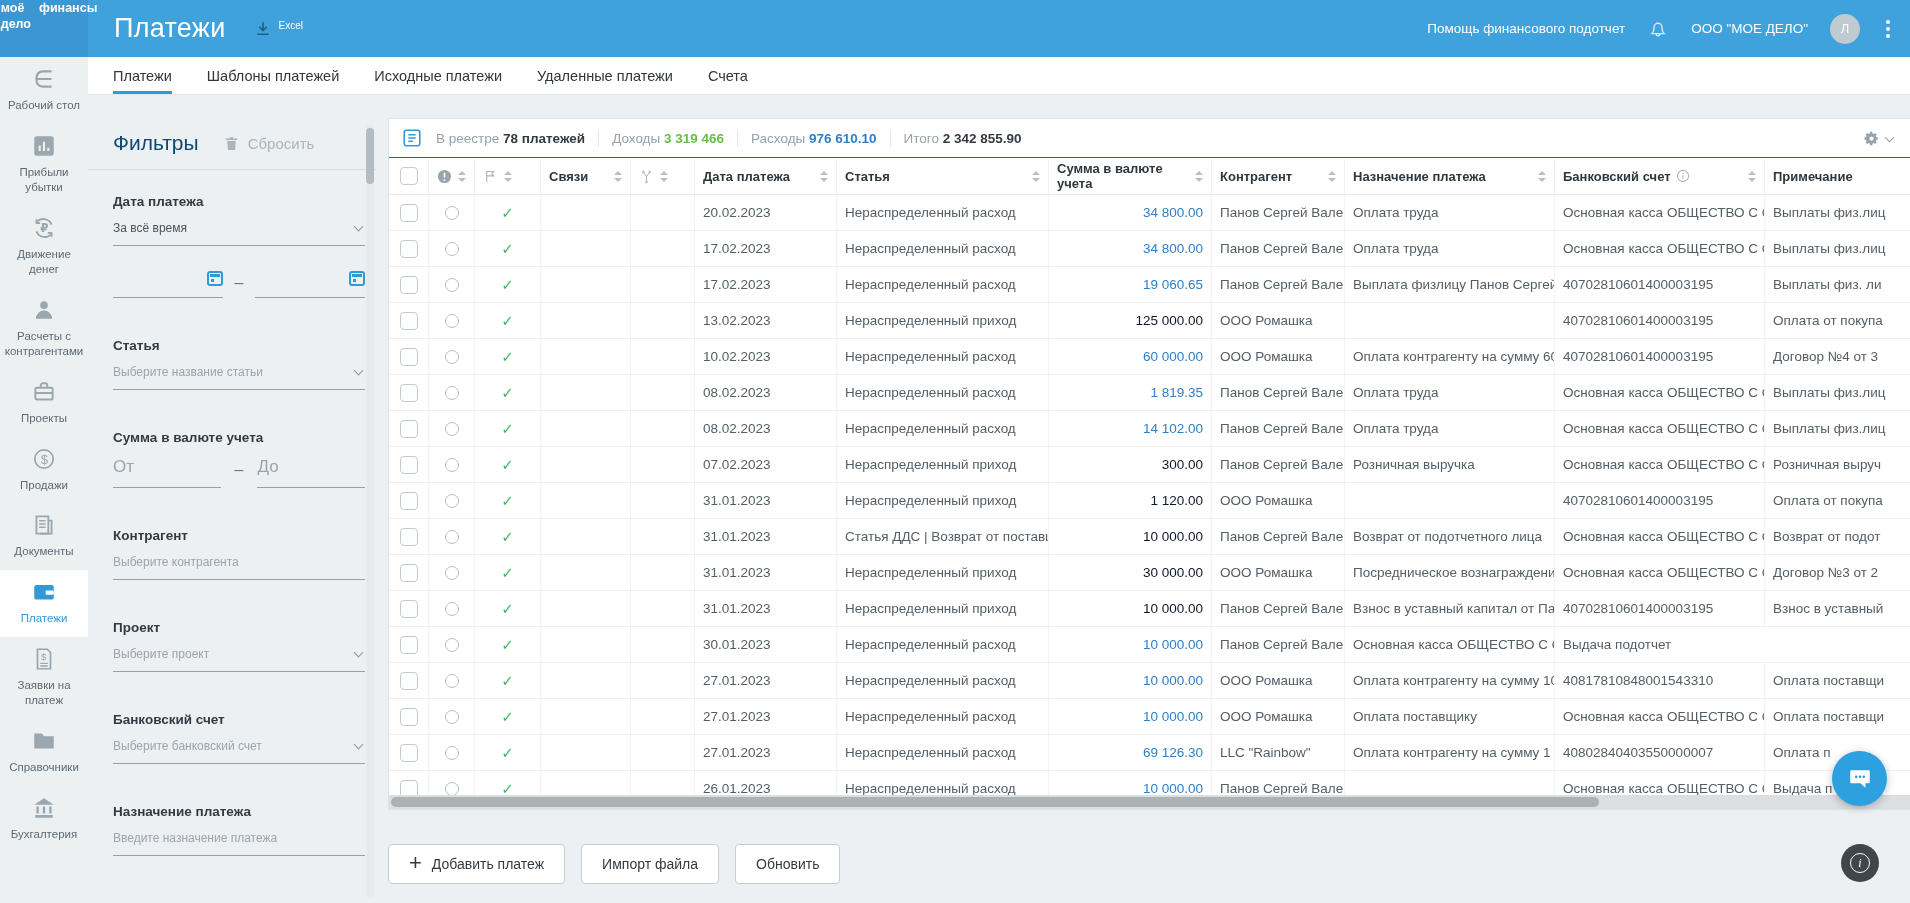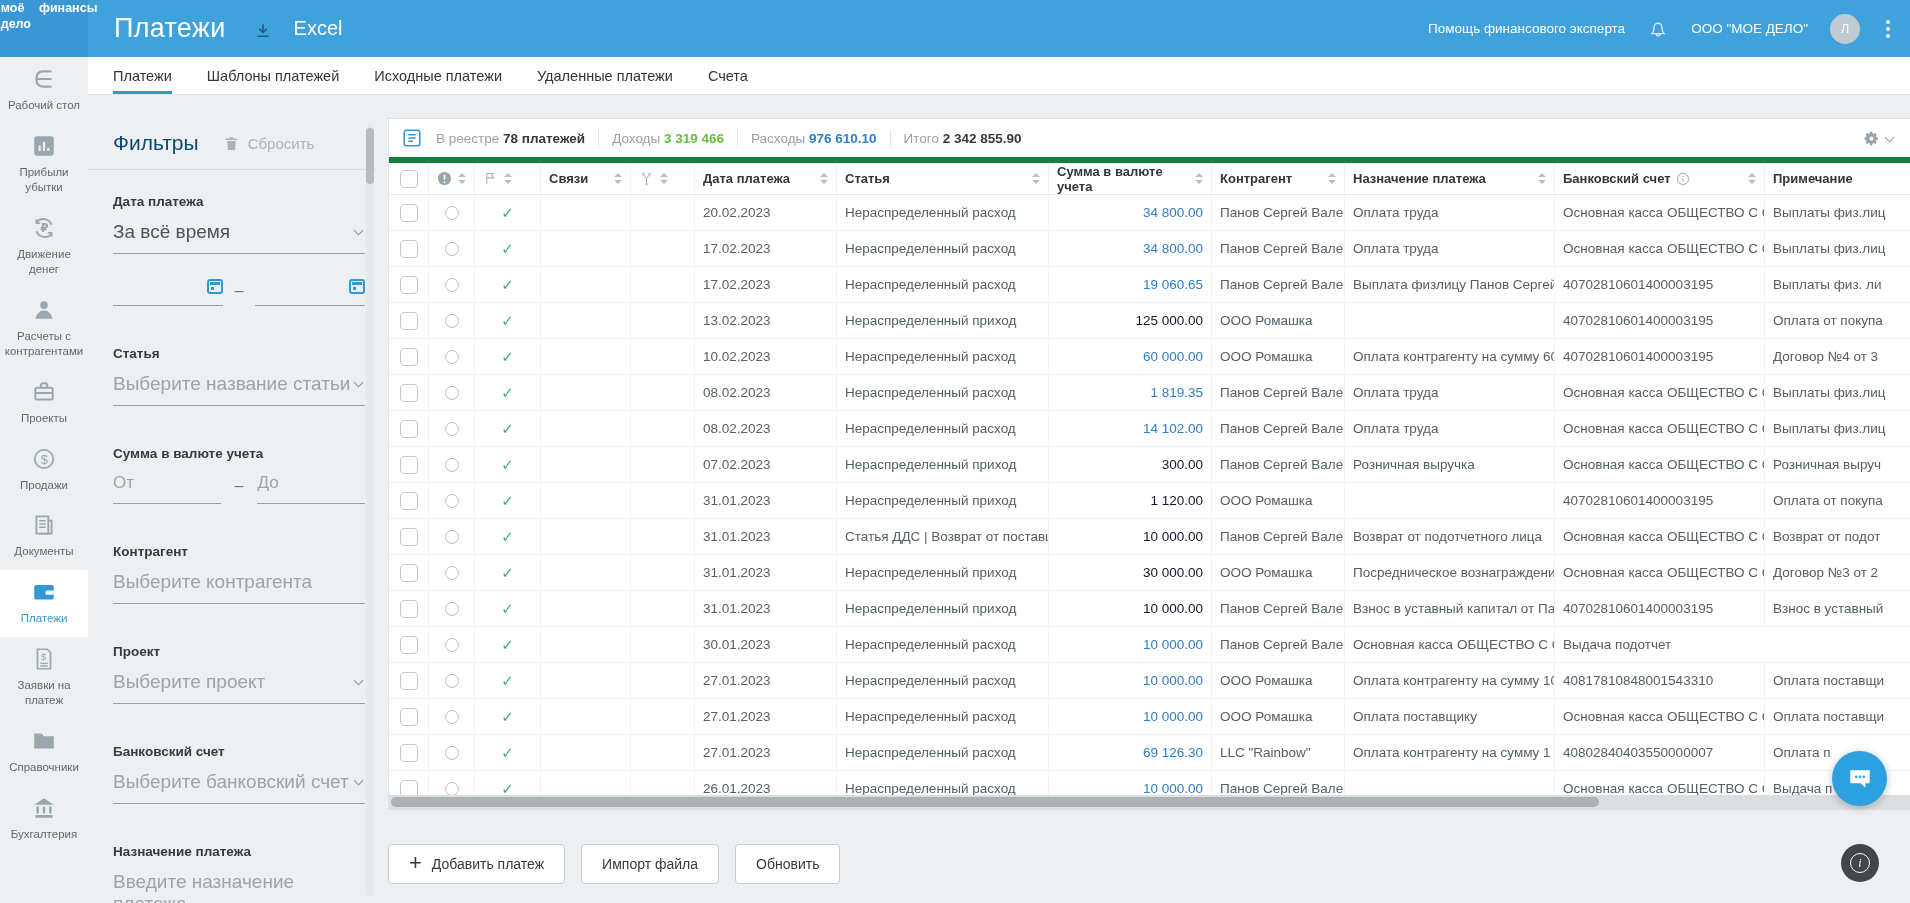--- a/index.html
+++ b/index.html
@@ -3,21 +3,21 @@
 <meta charset="utf-8">
 <style>
   * { margin:0; padding:0; box-sizing:border-box; }
   html,body { width:1910px; height:903px; overflow:hidden; }
   body { font-family:"Liberation Sans","DejaVu Sans",sans-serif; background:#edf0f2; position:relative; color:#333; }
 
   
   .topbar { position:absolute; top:0; left:0; width:1910px; height:57px; background:#3fa2dc; display:flex; align-items:center; color:#fff; }
   .logo { width:88px; height:57px; background:#3a97d3; display:flex; flex-direction:row; justify-content:center; padding-left:10px; font-size:12.5px; font-weight:bold; line-height:1.3; cursor:pointer;gap:8px; }
   .page-title { font-size:27px; margin-left:26px; letter-spacing:.3px; }
-  .excel-btn { display:flex; align-items:flex-end; gap:22px; margin-left:28px; font-size:20px; cursor:pointer; }
+  .excel-btn { display:flex; align-items:flex-start; gap:7px; margin-left:28px; font-size:10px; cursor:pointer; }
   .dl-ic { color:rgba(10,40,60,.55); display:flex; }
   .topbar-right { margin-left:auto; display:flex; align-items:center; gap:22px; padding-right:16px; }
   .help-link { font-size:13.5px; cursor:pointer; }
   .bell { color:rgba(255,255,255,.8); display:flex; cursor:pointer; }
   .company { font-size:13.5px; cursor:pointer; }
   .avatar { width:30px; height:30px; border-radius:50%; background:#bfcad1; display:flex; align-items:center; justify-content:center; font-size:13px; cursor:pointer; }
   .kebab { display:flex; flex-direction:column; gap:3px; cursor:pointer; padding:4px; }
   .kebab i { width:4px; height:4px; border-radius:50%; background:#fff; }
 
   
@@ -34,21 +34,21 @@
   .tab.active::after { content:''; position:absolute; left:0; right:0; bottom:0; height:3px; background:#2f9ad4; }
 
   
   .filters { position:absolute; top:95px; left:88px; width:300px; bottom:0; padding-left:25px; overflow:hidden; }
   .f-head { margin-top:36px; display:flex; align-items:center; gap:24px; }
   .f-title { font-size:21px; color:#0c4a6e; }
   .f-reset { display:flex; align-items:center; gap:8px; color:#aab4ba; font-size:15px; cursor:pointer; }
   .f-divider { height:1px; background:#d9dde0; margin:14px 12px 0 -25px; }
   .f-label { display:block; margin-top:24px; font-weight:bold; font-size:13.5px; color:#333b41; }
   .f-label.next { margin-top:40px; }
-  .f-ctrl { margin-top:12px; width:252px; padding-bottom:10px; border-bottom:1px solid #979fa5; display:flex; align-items:center; justify-content:space-between; font-size:19px; color:#4a545b; cursor:pointer; min-height:20px; }
+  .f-ctrl { margin-top:12px; width:252px; padding-bottom:10px; border-bottom:1px solid #979fa5; display:flex; align-items:center; justify-content:space-between; font-size:12px; color:#4a545b; cursor:pointer; min-height:20px; }
   .ph { color:#9aa5ac; }
   .chev { width:7px; height:7px; border-right:1.6px solid #8d979e; border-bottom:1.6px solid #8d979e; transform:rotate(45deg); margin:-3px 3px 0 0; flex:none; }
   .f-dates { margin-top:22px; display:flex; align-items:flex-end; gap:12px; width:252px; }
   .f-date { flex:1; display:flex; align-items:center; justify-content:flex-end; padding-bottom:8px; border-bottom:1px solid #979fa5; height:30px; cursor:text; }
   .dash { color:#6b757c; padding-bottom:6px; }
   .cal { width:16px; height:15px; border:2px solid #2f9ad4; border-radius:3px; position:relative; cursor:pointer; }
   .cal::before { content:''; position:absolute; left:1px; right:1px; top:1px; height:3px; background:#2f9ad4; }
   .cal::after { content:''; position:absolute; left:2px; bottom:2px; width:3px; height:3px; background:#2f9ad4; }
   .f-range { margin-top:12px; display:flex; align-items:center; gap:14px; width:252px; }
   .f-range .half { flex:1; padding-bottom:10px; border-bottom:1px solid #979fa5; font-size:17px; cursor:text; }
@@ -58,21 +58,21 @@
   
   .card { position:absolute; left:388px; top:118px; right:0; background:#fff; border:1px solid #dfe3e5; border-right:none; }
   .summary { height:38px; display:flex; align-items:center; gap:13px; padding:0 14px 0 12px; font-size:13.5px; color:#97a2a9; }
   .summary b { color:#333a40; font-weight:bold; }
   .summary .inc { color:#68bd45; }
   .summary .exp { color:#2f7ec7; }
   .vsep { width:1px; height:17px; background:#e2e6e8; }
   .cfg { margin-left:auto; display:flex; align-items:center; gap:6px; color:#97a2a9; cursor:pointer; }
   .cfg .chev { border-color:#97a2a9; margin-top:-2px; }
 
-  .thead { display:flex; height:38px; border-top:6px solid #15803d; border-bottom:1px solid #e7eaec; font-weight:bold; font-size:13px; color:#2f373d; }
+  .thead { display:flex; height:38px; border-top:1px solid #15803d; border-bottom:1px solid #e7eaec; font-weight:bold; font-size:13px; color:#2f373d; }
   .th { display:flex; align-items:center; padding:0 8px; border-right:1px solid #f0f3f4; height:100%; }
   .trow { display:flex; height:36px; border-bottom:1px solid #eef1f3; font-size:13.5px; color:#545e65; cursor:pointer; }
   .td { display:flex; align-items:center; padding:0 8px; border-right:1px solid #f2f4f6; white-space:nowrap; overflow:hidden; }
   .tbody { height:600px; overflow:hidden; }
 
   .c-check{width:40px;justify-content:center;} .c-alert{width:46px;} .c-flag{width:66px;}
   .c-links{width:90px;} .c-branch{width:64px;} .c-date{width:142px;} .c-article{width:212px;}
   .c-amount{width:163px;justify-content:flex-end;} .c-party{width:133px;} .c-purpose{width:210px;}
   .c-bank{width:210px;} .c-note{flex:1;border-right:none;}
   .td.c-alert,.td.c-flag{justify-content:center;}
@@ -113,21 +113,21 @@
   <div class="page-title">Платежи</div>
   <div class="excel-btn">
     <span class="dl-ic">
       <svg width="18" height="18" viewBox="0 0 24 24" fill="none" stroke="currentColor" stroke-width="2.2">
           <path d="M12 3v11M7 9l5 5 5-5M4.5 19h15"></path>
         </svg>
     </span>
     <span>Excel</span>
   </div>
   <div class="topbar-right">
-    <div class="help-link">Помощь финансового эксперта</div>
+    <div class="help-link">Помощь финансового подотчет</div>
     <span class="bell">
       <svg width="22" height="22" viewBox="0 0 24 24" fill="none" stroke="currentColor" stroke-width="1.5">
           <path d="M18.5 17h-13c1.4-1.4 2.2-2.6 2.2-7a4.3 4.3 0 018.6 0c0 4.4.8 5.6 2.2 7z"></path>
           <path d="M10 17.5a2 2 0 004 0"></path>
         </svg>
     </span>
     <div class="company">ООО "МОЕ ДЕЛО"</div>
     <div class="avatar">Л</div>
     <div class="kebab">
         <i></i>

